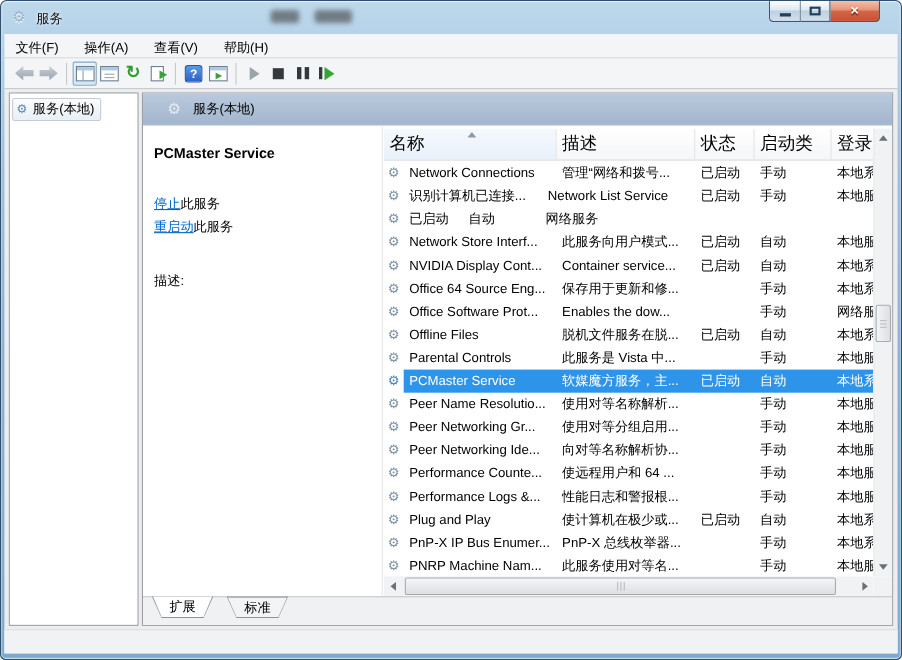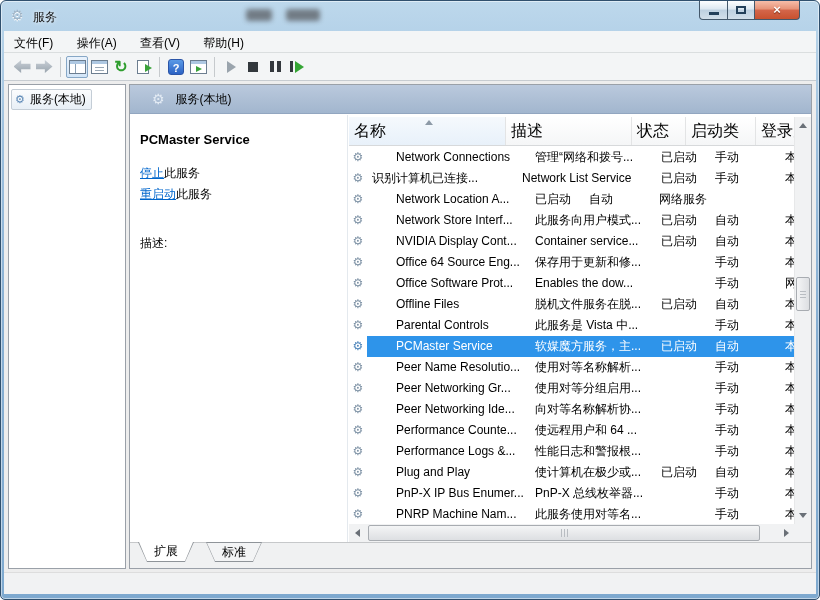--- a/index.html
+++ b/index.html
@@ -68,39 +68,39 @@
                border:1px solid #c4cdd6; border-radius:2px; background:linear-gradient(#fbfcfd,#e8eff6); font-size:12px; }
   .tree-item .g { color:#5b87b5; font-size:11px; }
   .view-pane { position:absolute; left:125px; right:4px; top:3px; bottom:25px; background:#fff; border:1px solid #9aa0a8; }
 
   .band { position:absolute; left:0; right:0; top:0; height:29px; background:linear-gradient(#bac9dd,#a2b6ce);
           border-bottom:1px solid #92a6c0; display:flex; align-items:center; gap:11px; padding-left:22px; font-size:12px; }
   .band .g { color:#e3ebf4; font-size:14px; }
 
   .details { position:absolute; left:0; top:30px; width:217px; bottom:26px; background:#fff; padding:17px 8px 0 10px; font-size:12px; }
   .svc-title { font-weight:bold; font-size:13px; }
-  .links { margin-top:16px; line-height:21px; }
+  .links { margin-top:28px; line-height:21px; }
   .lnk { color:#0066cc; text-decoration:underline; cursor:pointer; }
   .desc-block { margin-top:28px; line-height:21px; width:202px; }
 
   .list { position:absolute; left:217px; right:0; top:30px; bottom:26px; border-left:1px solid #e4e9ee; }
   .lheader { position:absolute; left:1px; right:17px; top:2px; height:29px; display:flex; overflow:hidden;
              background:linear-gradient(#ffffff,#f5f6f7); border-bottom:1px solid #d7d9db; }
   .hcell { flex:none; border-right:1px solid #e3e4e5; padding:0 5px; font-size:16px; line-height:28px; position:relative; color:#000; }
   .hcell.sorted { background:linear-gradient(#f5f9fd,#e8f1fa); }
   .sortarrow { position:absolute; left:76px; top:3px; width:0; height:0;
                border-left:4px solid transparent; border-right:4px solid transparent; border-bottom:5px solid #8d9aa7; }
   .h-name { width:157px; } .h-desc { width:126px; } .h-status { width:54px; } .h-startup { width:70px; } .h-logon { width:95px; }
 
   .lrows { position:absolute; left:1px; right:17px; top:32px; bottom:18px; overflow:hidden; }
   .lrow { display:flex; height:21px; font-size:12px; }
   .gear { flex:none; width:18px; text-align:center; color:#7f93a6; font-size:12px; line-height:21px; }
   .rest { flex:1; display:flex; overflow:hidden; }
   .cell { flex:none; line-height:21px; padding:0 5px; white-space:nowrap; overflow:hidden; color:#000; }
-  .c-name { width:139px;margin-left:24px; } .c-desc { width:126px; } .c-status { width:54px; } .c-startup { width:70px; } .c-logon { width:95px; }
+  .c-name { width:139px; } .c-desc { width:126px; } .c-status { width:54px; } .c-startup { width:70px; } .c-logon { width:95px; }
   .lrow.selected .rest { background:#2e94ea; }
   .lrow.selected .cell { color:#fff; }
   .lrow.selected .gear { color:#4f86bb; }
 
   .vscroll { position:absolute; right:0; top:2px; width:17px; bottom:18px; background:#f1f2f3; border-left:1px solid #e7e8e9; }
   .vs-btn { position:absolute; left:1px; right:1px; height:15px; display:flex; align-items:center; justify-content:center; }
   .vs-up { top:1px; } .vs-down { bottom:1px; }
   .tri-up { width:0; height:0; border-left:4px solid transparent; border-right:4px solid transparent; border-bottom:5px solid #6a7077; }
   .tri-dn { width:0; height:0; border-left:4px solid transparent; border-right:4px solid transparent; border-top:5px solid #6a7077; }
   .vthumb { position:absolute; left:1px; right:1px; top:160px; height:34px; border:1px solid #a8acb1; border-radius:2px;
@@ -256,21 +256,20 @@
       <span class="cell c-name">Network List Service</span>
       <span class="cell c-status">已启动</span>
       <span class="cell c-startup">手动</span>
       <span class="cell c-logon">本地服务</span>
     </div>
   </div>
 
   <div class="lrow">
     <span class="gear">⚙</span>
     <div class="rest">
-      <span class="cell c-name">Network Location A...</span>
       <span class="cell c-status">已启动</span>
       <span class="cell c-startup">自动</span>
       <span class="cell c-logon">网络服务</span>
     </div>
   </div>
 
   <div class="lrow">
     <span class="gear">⚙</span>
     <div class="rest">
       <span class="cell c-name">Network Store Interf...</span>

